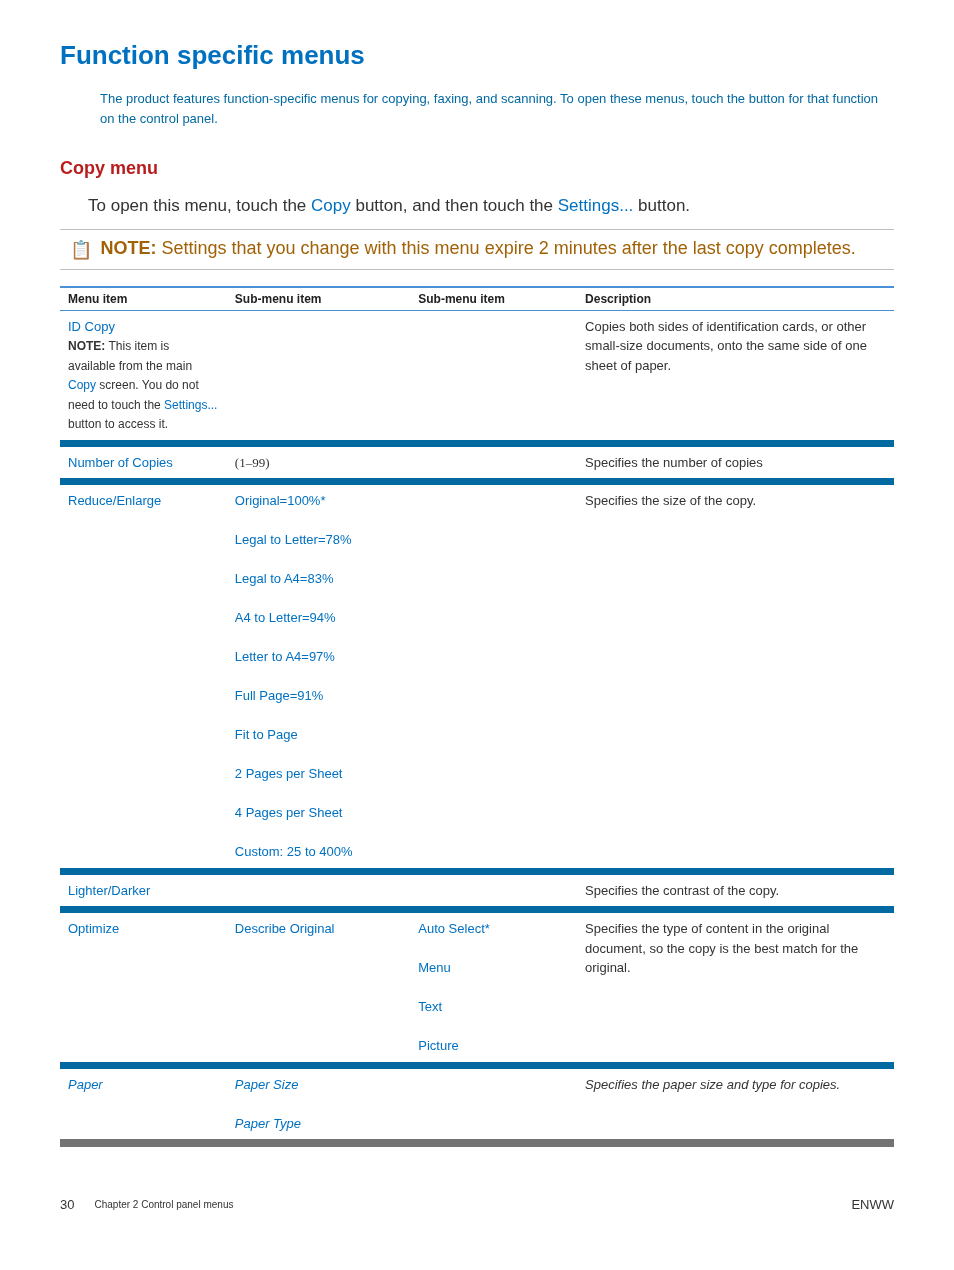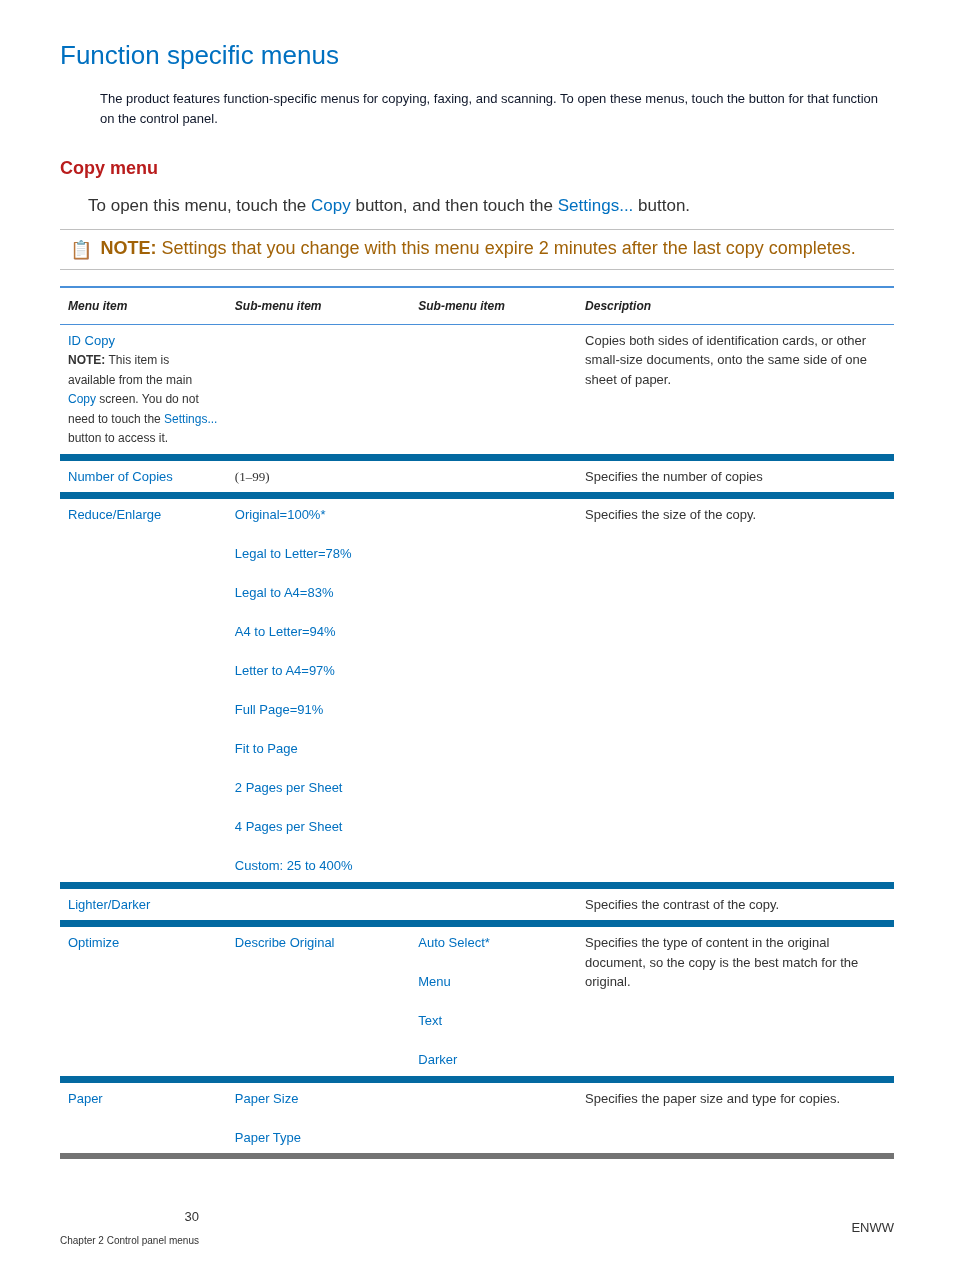--- a/index.html
+++ b/index.html
@@ -9,29 +9,29 @@
       color: #333;
       background: #fff;
       width: 954px;
       min-height: 1270px;
     }
     .page {
       padding: 40px 60px 60px 60px;
     }
     h1.page-title {
       font-size: 26px;
-      font-weight: normal;
+      font-weight: bold;
       color: #0070c0;
       margin-bottom: 18px;
     }
     .intro-text {
       margin-left: 40px;
       margin-bottom: 30px;
       font-size: 13px;
-      color: #0f172a;
+      color: #0369a1;
       line-height: 1.5;
     }
     h2.section-title {
       font-size: 18px;
       font-weight: bold;
       color: #b91c1c;
       margin-bottom: 14px;
     }
     .section-intro {
       margin-left: 28px;
@@ -70,32 +70,32 @@
       width: 100%;
       border-collapse: collapse;
       font-size: 13px;
     }
     thead tr {
       border-top: 2px solid #4a90d9;
       border-bottom: 1px solid #4a90d9;
     }
     thead th {
       text-align: left;
-      padding: 11px 8px;
+      padding: 4px 8px;
       font-weight: bold;
       font-size: 12px;
       color: #222;
-      font-style: italic;
     }
     tbody tr {
       border-bottom: 7px solid #0369a1;
       vertical-align: top;
     }
     tbody tr:last-child {
-      border-bottom: 6px solid #737373;
+      border-bottom: 8px solid #737373;
+      font-style: italic;
     }
     tbody td {
       padding: 6px 8px;
       vertical-align: top;
       line-height: 1.5;
     }
     .cell-link { color: #0070c0; text-decoration: none; }
     .cell-text { color: #333; font-family: Liberation Serif, serif; }
     .col-menu { width: 20%; }
     .col-sub1 { width: 22%; }
@@ -107,23 +107,22 @@
       display: flex;
       justify-content: space-between;
       align-items: center;
       margin-top: 40px;
       padding-top: 10px;
       font-size: 13px;
       color: #333;
     }
     .footer-left {
       display: flex;
-      align-items: flex-end;
-      gap: 11px;
-      flex-direction: column;
+      align-items: center;
+      gap: 20px;
     }
     .footer-page-num { font-size: 13px; }
     .footer-chapter { font-size: 10px; }
     .footer-right { font-size: 13px; text-align: right; }
 
     .note-in-cell {
       font-size: 12px;
       color: #333;
     }
     .note-in-cell .note-label {
@@ -234,21 +233,21 @@
         <td class="col-sub1">
           <a class="cell-link">Describe Original</a>
         </td>
         <td class="col-sub2">
           <a class="cell-link">Auto Select*</a><br>
           <br>
           <a class="cell-link">Menu</a><br>
           <br>
           <a class="cell-link">Text</a><br>
           <br>
-          <a class="cell-link">Darker</a>
+          <a class="cell-link">Picture</a>
         </td>
         <td class="col-desc">Specifies the type of content in the original document, so the copy is the best match for the original.</td>
       </tr>
 
       <tr>
         <td class="col-menu">
           <a class="cell-link">Paper</a>
         </td>
         <td class="col-sub1">
           <a class="cell-link">Paper Size</a><br>

